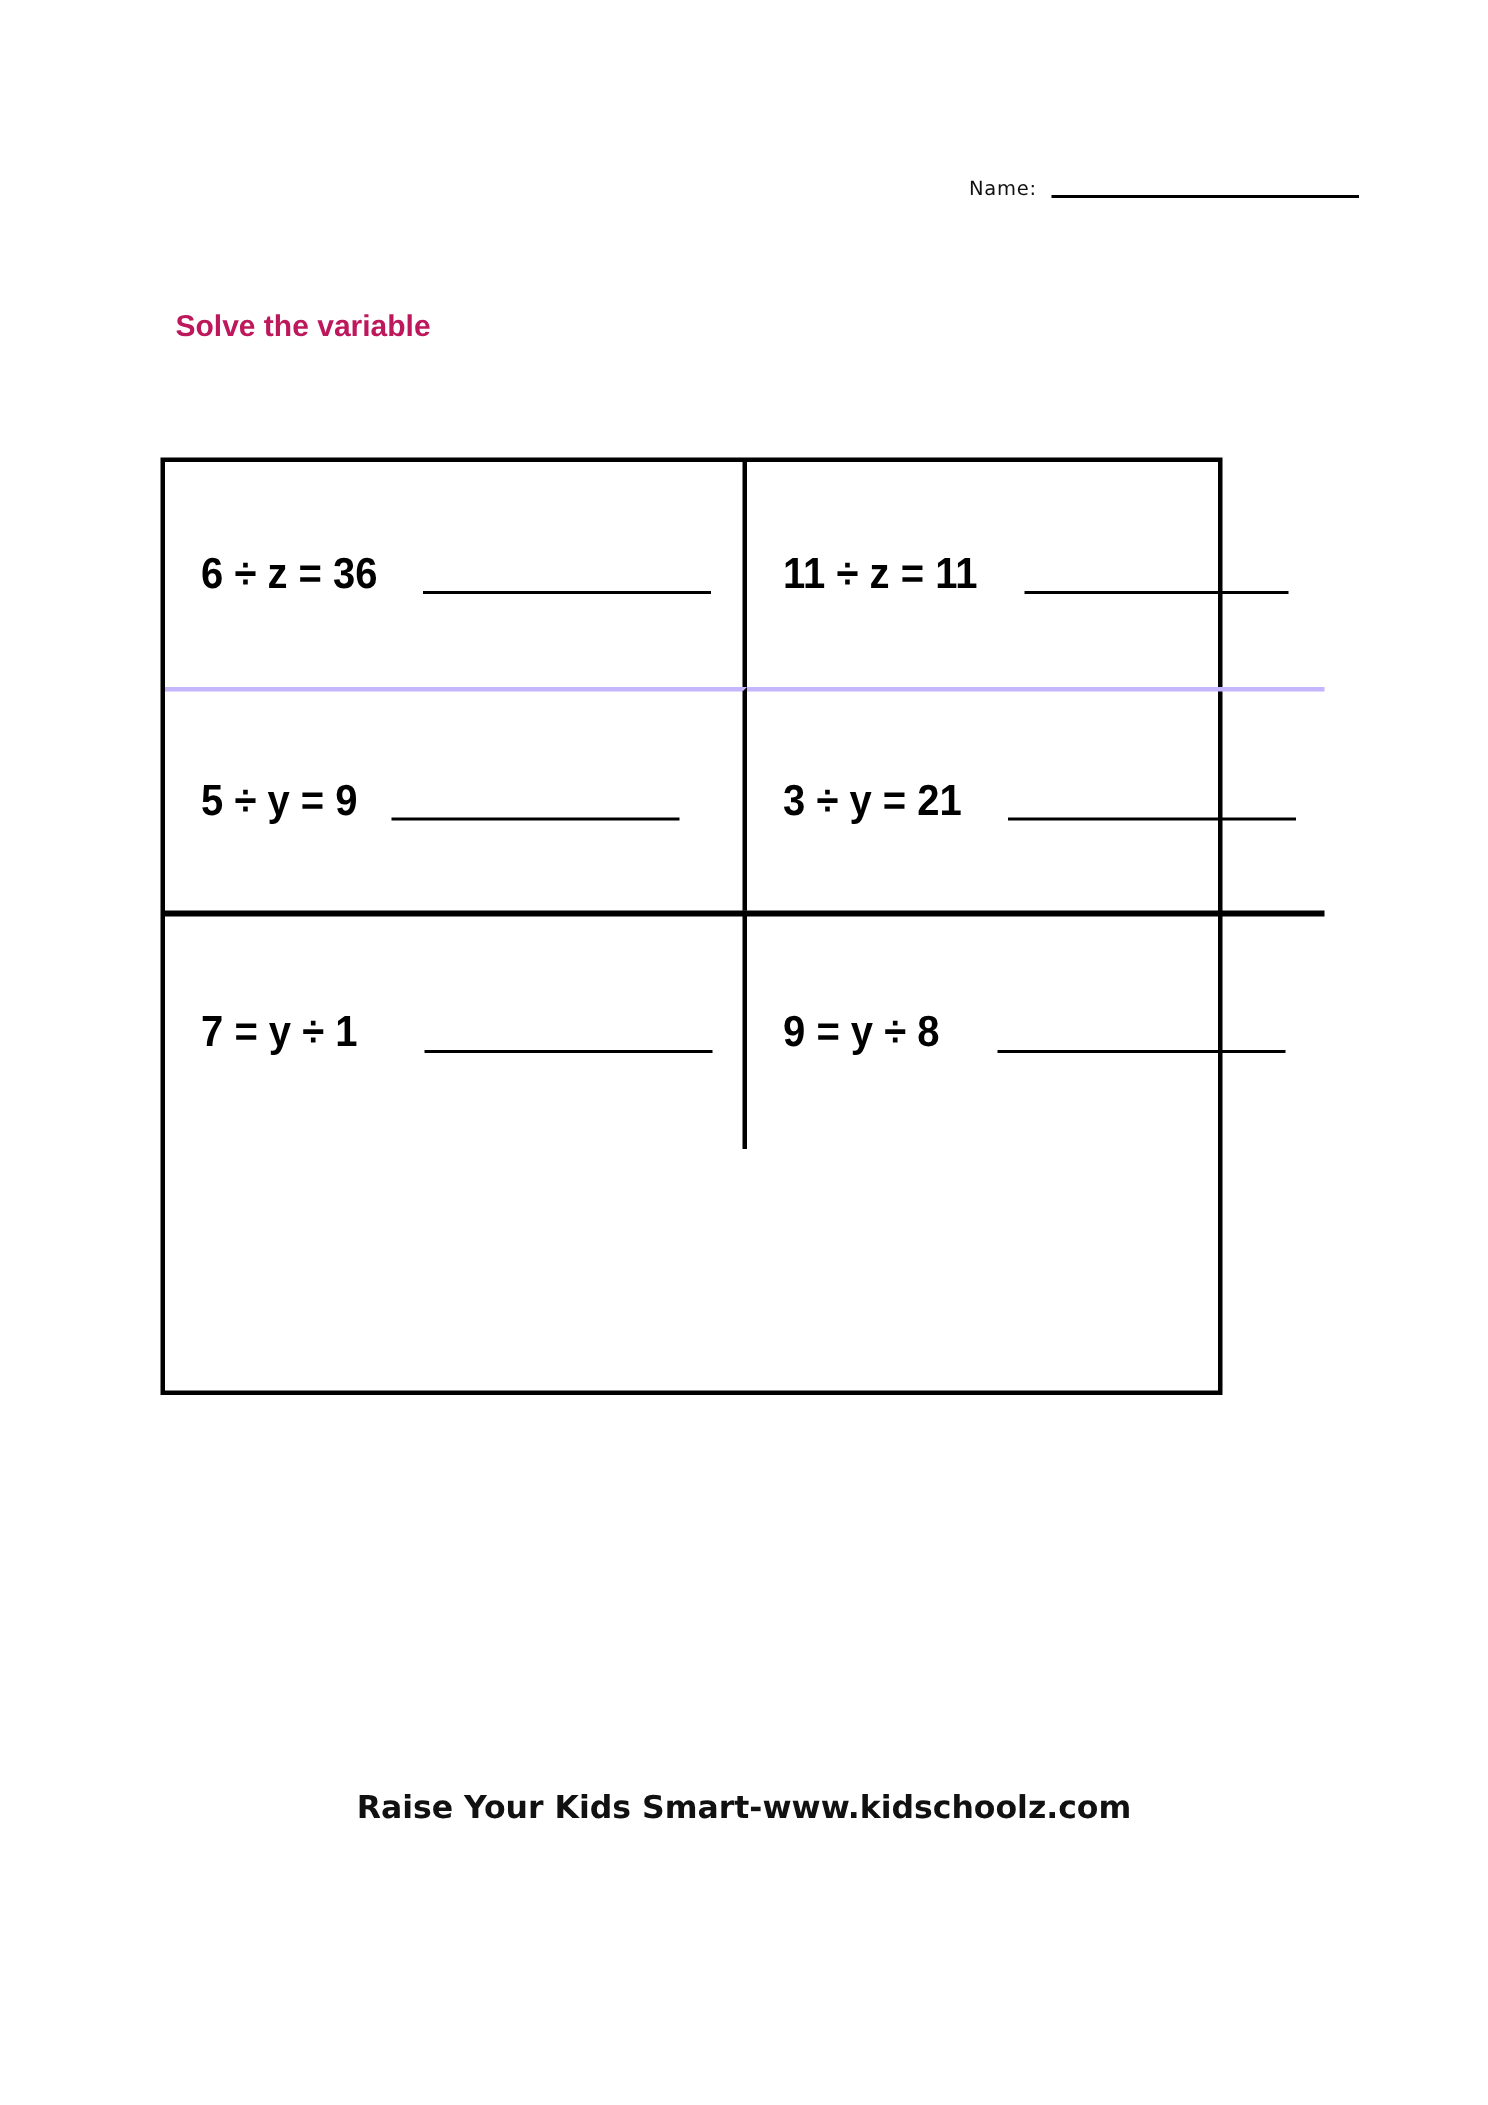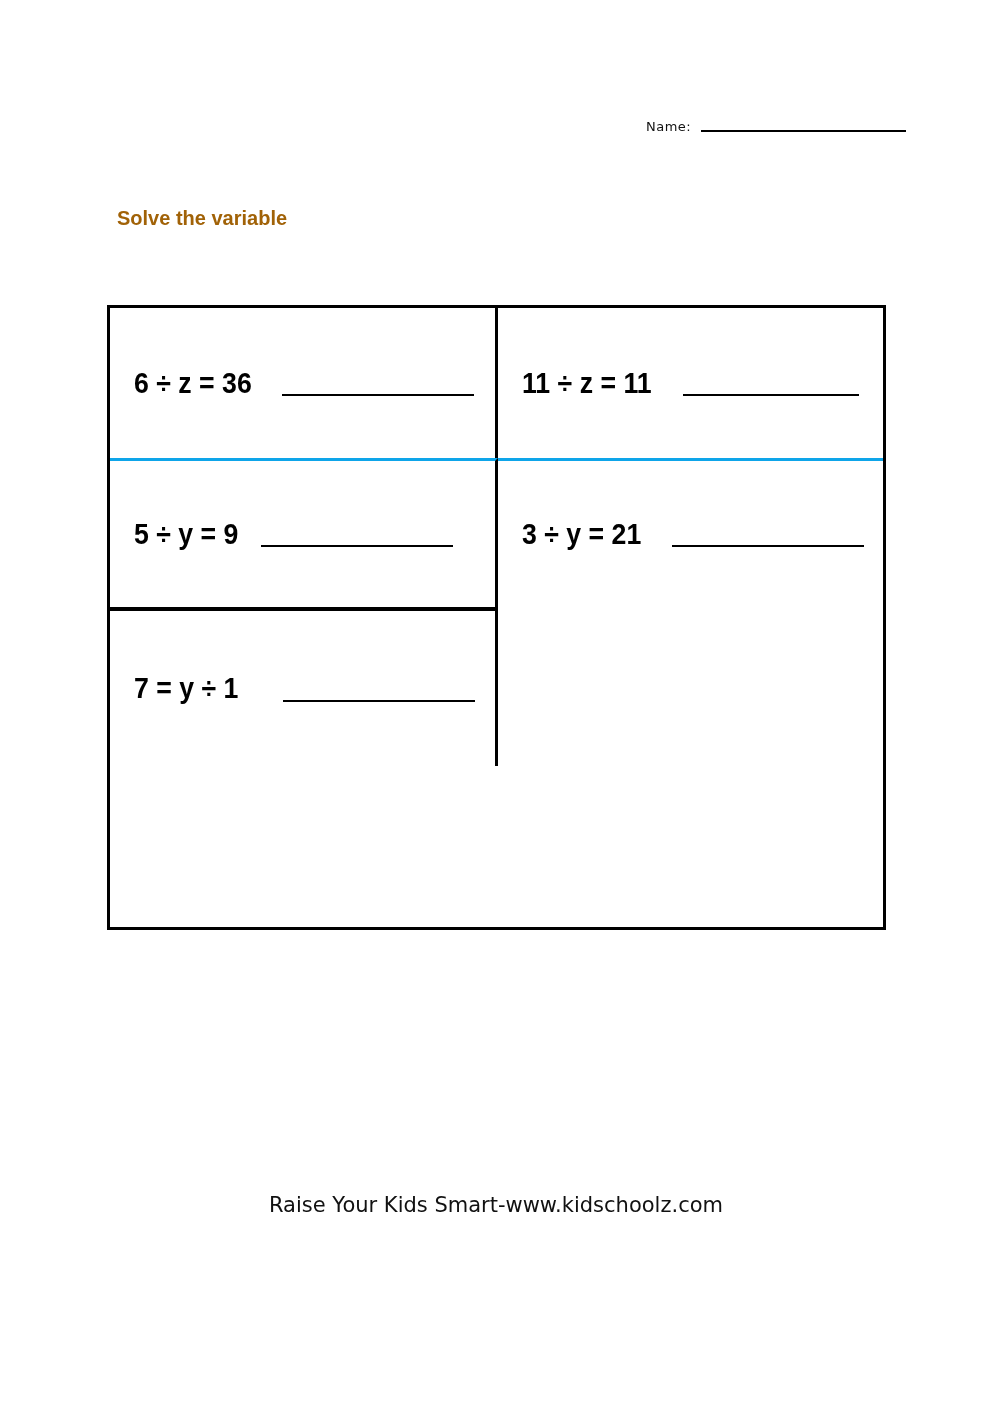--- a/index.html
+++ b/index.html
@@ -35,27 +35,27 @@
       margin-left: 10px;
       margin-bottom: 2px;
     }
     .title {
       position: absolute;
       left: 117px;
       top: 207px;
       font-family: "Liberation Sans", sans-serif;
       font-weight: bold;
       font-size: 20px;
-      color: #a16207;
+      color: #be185d;
     }
     .grid {
       position: absolute;
       left: 107px;
       top: 305px;
-      width: 779px;
+      width: 708px;
       height: 625px;
       box-sizing: border-box;
       border: 3px solid #000000;
       display: grid;
       grid-template-columns: 388px 385px;
       grid-template-rows: 150px 149px 159px 160px;
     }
     .cell {
       box-sizing: border-box;
       display: flex;
@@ -63,21 +63,21 @@
       padding-left: 24px;
       font-family: "Liberation Sans", sans-serif;
       font-weight: bold;
       font-size: 29px;
       white-space: nowrap;
     }
     .cell.left {
       border-right: 3px solid #000000;
     }
     .cell.top-border {
-      border-top: 3px solid #0ea5e9;
+      border-top: 3px solid #c4b5fd;
     }
     .cell.thick-top {
       border-top: 4px solid #000000;
       gap: 16px;
     }
     .cell .eq {
       display: inline-block;
       transform: scaleX(0.92);
       transform-origin: left center;
     }
@@ -93,20 +93,21 @@
     .answer-line.wide-gap { margin-left: 20px; }
     .footer {
       position: absolute;
       left: 0;
       width: 992px;
       top: 1193px;
       text-align: center;
       font-family: "DejaVu Sans", sans-serif;
       font-size: 21px;
       color: #111111;
+      font-weight: bold;
     }
   </style>
 </head>
 <body>
 
 <div class="name-row">
   <span class="name-label">Name:</span>
   <span class="name-line"></span>
 </div>
 
@@ -129,15 +130,19 @@
   <div class="cell top-border">
     <span class="eq">3 ÷ y = 21</span>
     <span class="answer-line wide-gap"></span>
   </div>
 
   <div class="cell left thick-top">
     <span class="eq">7 = y ÷ 1</span>
     <span class="answer-line wide-gap"></span>
   </div>
 
+  <div class="cell thick-top">
+    <span class="eq">9 = y ÷ 8</span>
+    <span class="answer-line"></span>
+  </div>
 </div>
 
 <div class="footer">Raise Your Kids Smart-www.kidschoolz.com</div>
 
 </body></html>

